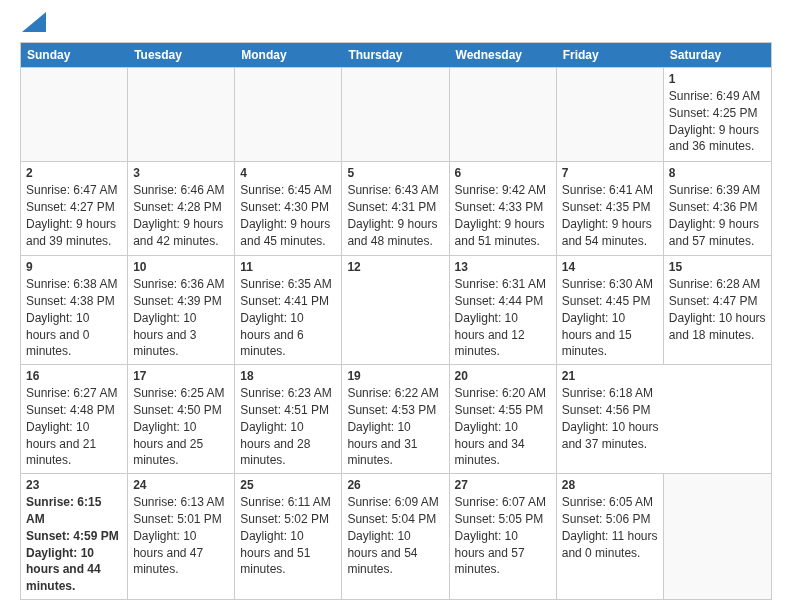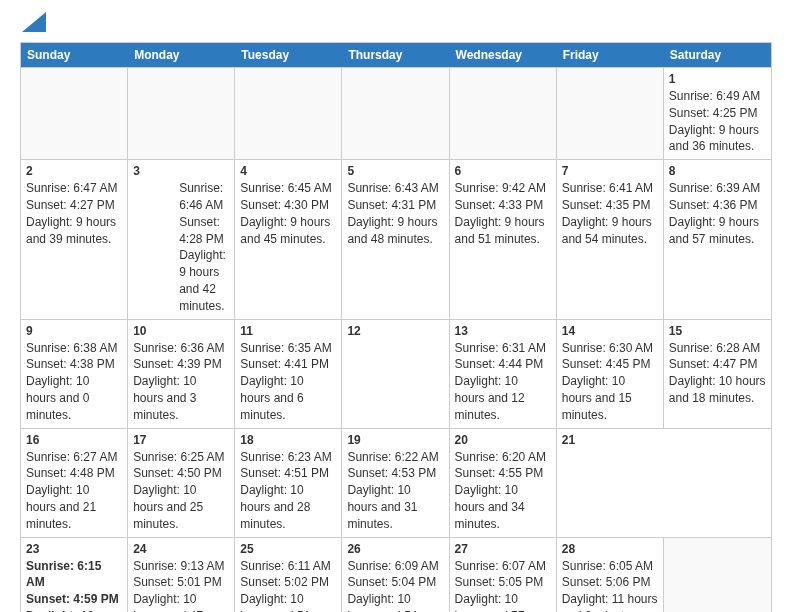--- a/index.html
+++ b/index.html
@@ -123,22 +123,22 @@
     </div>
     <div class="title-block">
       <div class="month-title"></div>
       <div class="subtitle"></div>
     </div>
   </div>
 
   <div class="calendar">
     <div class="cal-header">
     <div class="cal-header-cell">Sunday</div>
+        <div class="cal-header-cell">Tuesday</div>
         <div class="cal-header-cell">Monday</div>
-        <div class="cal-header-cell">Tuesday</div>
         <div class="cal-header-cell">Thursday</div>
         <div class="cal-header-cell">Wednesday</div>
         <div class="cal-header-cell">Friday</div>
         <div class="cal-header-cell">Saturday</div>
       </div>
     <div class="cal-body">
     <div class="cal-row">
           <div class="cal-cell empty-cell"></div>
           <div class="cal-cell empty-cell"></div>
           <div class="cal-cell empty-cell"></div>
@@ -154,21 +154,21 @@
         </div>
         <div class="cal-row">
           <div class="cal-cell">
             <div class="day-num">2</div>
             <div class="day-info" style="white-space: pre-line;">Sunrise: 6:47 AM
 Sunset: 4:27 PM
 Daylight: 9 hours and 39 minutes.</div>
           </div>
           <div class="cal-cell">
             <div class="day-num">3</div>
-            <div class="day-info" style="white-space: pre-line; margin-left: 46px;">Sunrise: 6:46 AM
+            <div class="day-info" style="white-space: pre-line;">Sunrise: 6:46 AM
 Sunset: 4:28 PM
 Daylight: 9 hours and 42 minutes.</div>
           </div>
           <div class="cal-cell">
             <div class="day-num">4</div>
             <div class="day-info" style="white-space: pre-line;">Sunrise: 6:45 AM
 Sunset: 4:30 PM
 Daylight: 9 hours and 45 minutes.</div>
           </div>
           <div class="cal-cell">
@@ -263,32 +263,35 @@
 Daylight: 10 hours and 31 minutes.</div>
           </div>
           <div class="cal-cell">
             <div class="day-num">20</div>
             <div class="day-info" style="white-space: pre-line;">Sunrise: 6:20 AM
 Sunset: 4:55 PM
 Daylight: 10 hours and 34 minutes.</div>
           </div>
           <div class="cal-cell">
             <div class="day-num">21</div>
+            <div class="day-info" style="white-space: pre-line;">Sunrise: 6:18 AM
+Sunset: 4:56 PM
+Daylight: 10 hours and 37 minutes.</div>
           </div>
         </div>
         <div class="cal-row">
           <div class="cal-cell">
             <div class="day-num">23</div>
             <div class="day-info" style="white-space: pre-line; font-weight: bold;">Sunrise: 6:15 AM
 Sunset: 4:59 PM
 Daylight: 10 hours and 44 minutes.</div>
           </div>
           <div class="cal-cell">
             <div class="day-num">24</div>
-            <div class="day-info" style="white-space: pre-line;">Sunrise: 9:13 AM
+            <div class="day-info" style="white-space: pre-line;">Sunrise: 6:13 AM
 Sunset: 5:01 PM
 Daylight: 10 hours and 47 minutes.</div>
           </div>
           <div class="cal-cell">
             <div class="day-num">25</div>
             <div class="day-info" style="white-space: pre-line;">Sunrise: 6:11 AM
 Sunset: 5:02 PM
 Daylight: 10 hours and 51 minutes.</div>
           </div>
           <div class="cal-cell">

